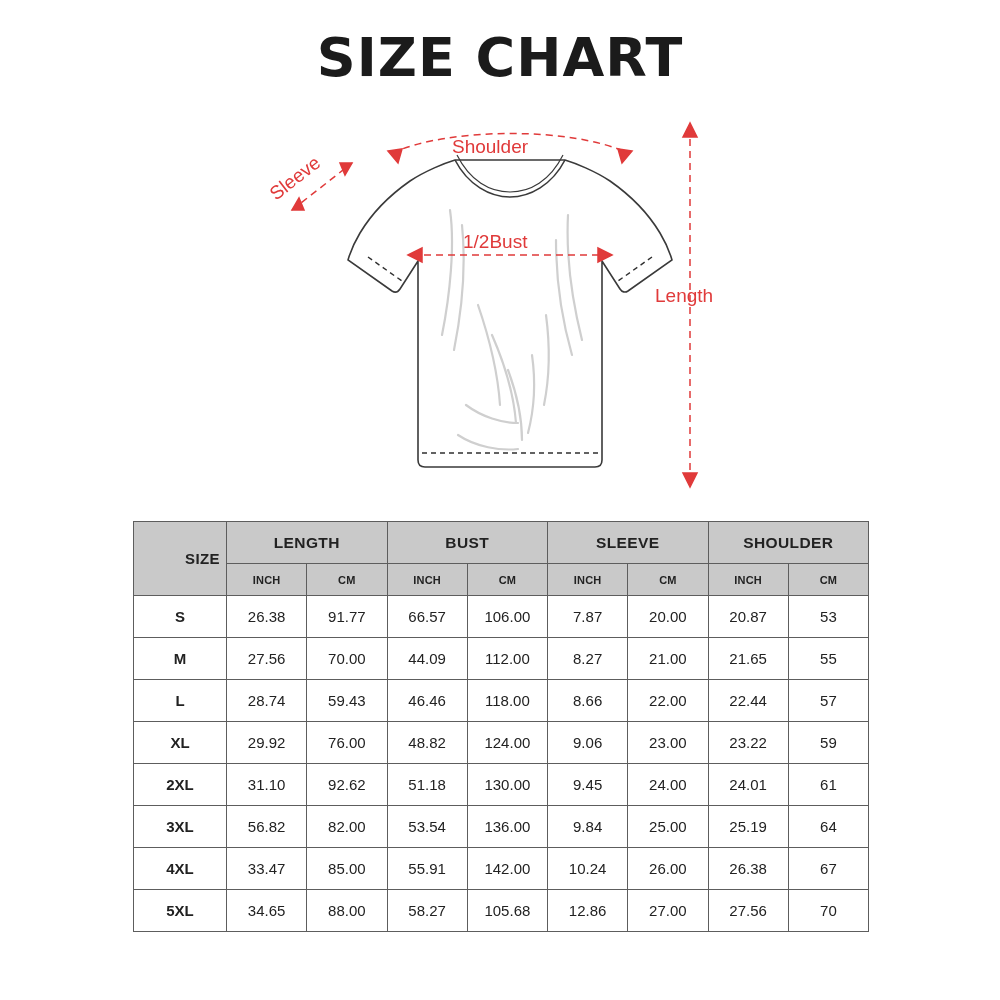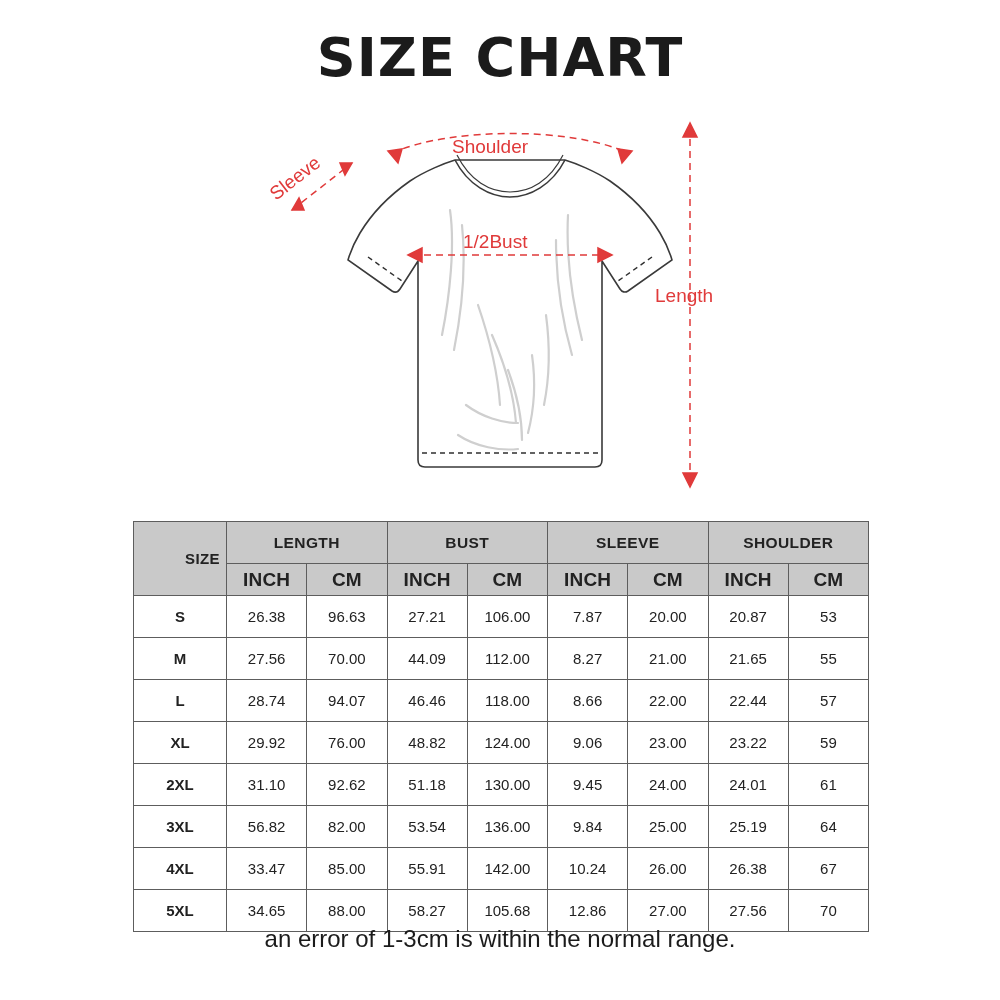--- a/index.html
+++ b/index.html
@@ -69,21 +69,21 @@
     padding: 0;
     height: 41px;
   }
   table.size-table thead th {
     background: #c9c9c9;
     font-weight: bold;
     font-size: 15.5px;
     letter-spacing: 0.4px;
   }
   table.size-table thead th.sub {
-    font-size: 19px;
+    font-size: 11px;
     height: 31px;
     font-weight: bold;
     letter-spacing: 0.2px;
   }
   table.size-table thead th.size-head {
     font-size: 15px;
     padding-left: 45px;
   }
   table.size-table tbody td.size-cell {
     font-weight: bold;
@@ -217,43 +217,43 @@
           <th class="sub">INCH</th>
           <th class="sub">CM</th>
           <th class="sub">INCH</th>
           <th class="sub">CM</th>
         </tr>
       </thead>
       <tbody>
         <tr>
           <td class="size-cell">S</td>
           <td>26.38</td>
-          <td>96.63</td>
-          <td>27.21</td>
+          <td>91.77</td>
+          <td>66.57</td>
           <td>106.00</td>
           <td>7.87</td>
           <td>20.00</td>
           <td>20.87</td>
           <td>53</td>
         </tr>
         <tr>
           <td class="size-cell">M</td>
           <td>27.56</td>
           <td>70.00</td>
           <td>44.09</td>
           <td>112.00</td>
           <td>8.27</td>
           <td>21.00</td>
           <td>21.65</td>
           <td>55</td>
         </tr>
         <tr>
           <td class="size-cell">L</td>
           <td>28.74</td>
-          <td>94.07</td>
+          <td>59.43</td>
           <td>46.46</td>
           <td>118.00</td>
           <td>8.66</td>
           <td>22.00</td>
           <td>22.44</td>
           <td>57</td>
         </tr>
         <tr>
           <td class="size-cell">XL</td>
           <td>29.92</td>
@@ -307,16 +307,15 @@
           <td>12.86</td>
           <td>27.00</td>
           <td>27.56</td>
           <td>70</td>
         </tr>
       </tbody>
     </table>
   </div>
 
   <div class="footer-note">
-    <div>an error of 1-3cm is within the normal range.</div>
   </div>
 
 </div>
 
 </body></html>

